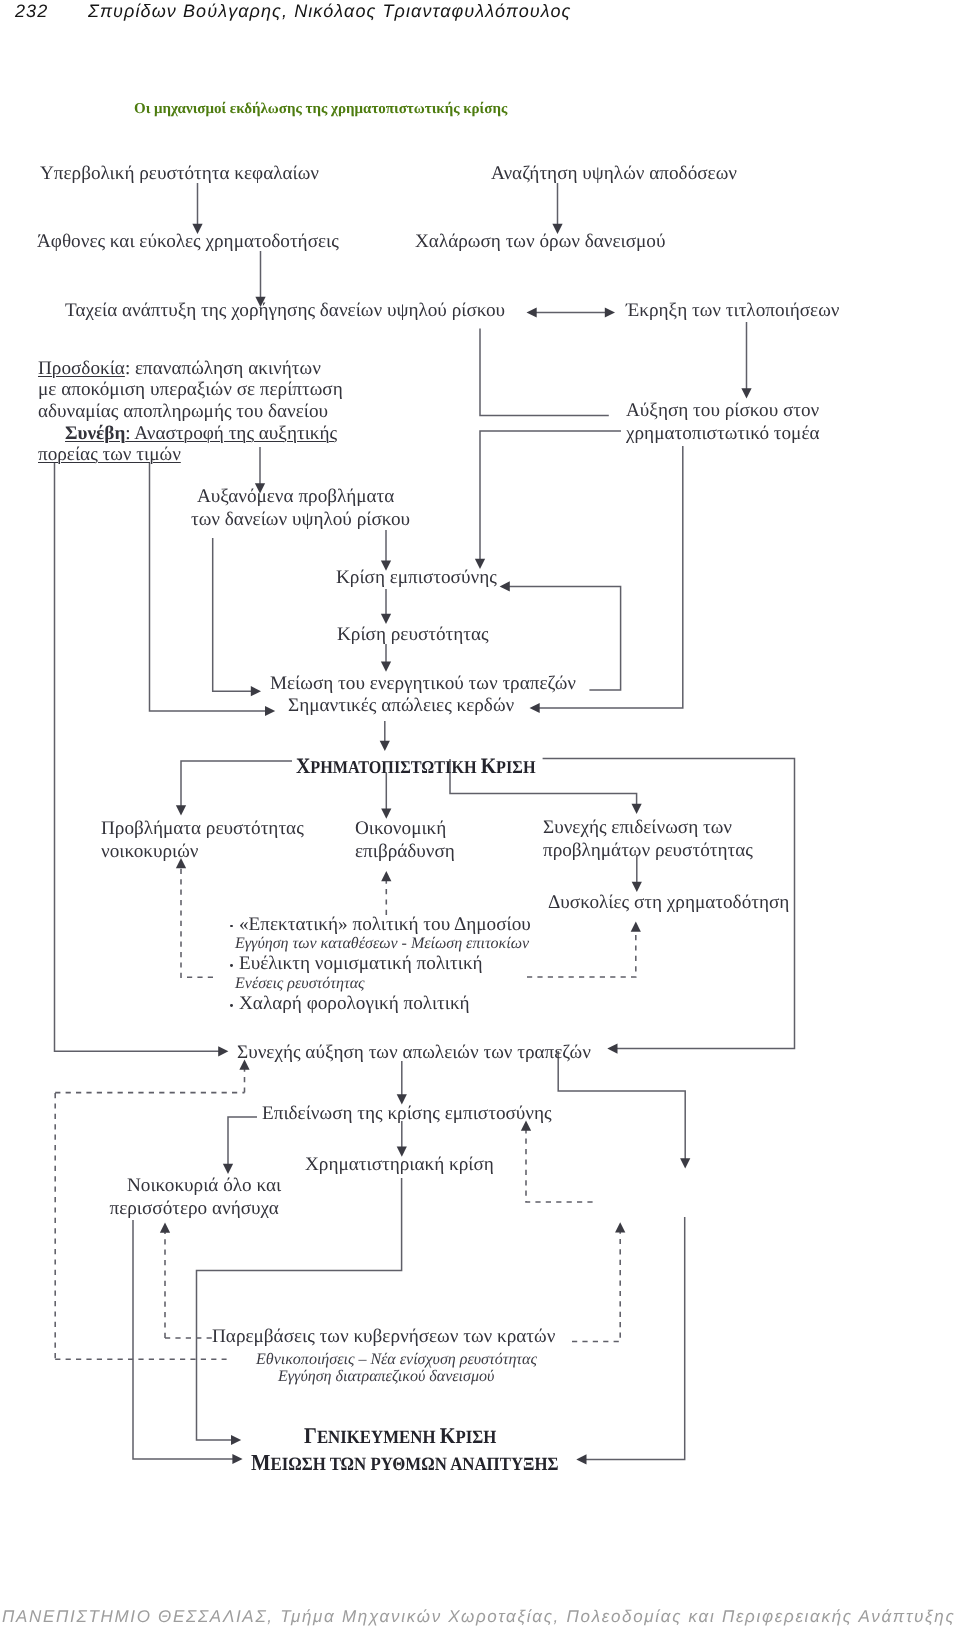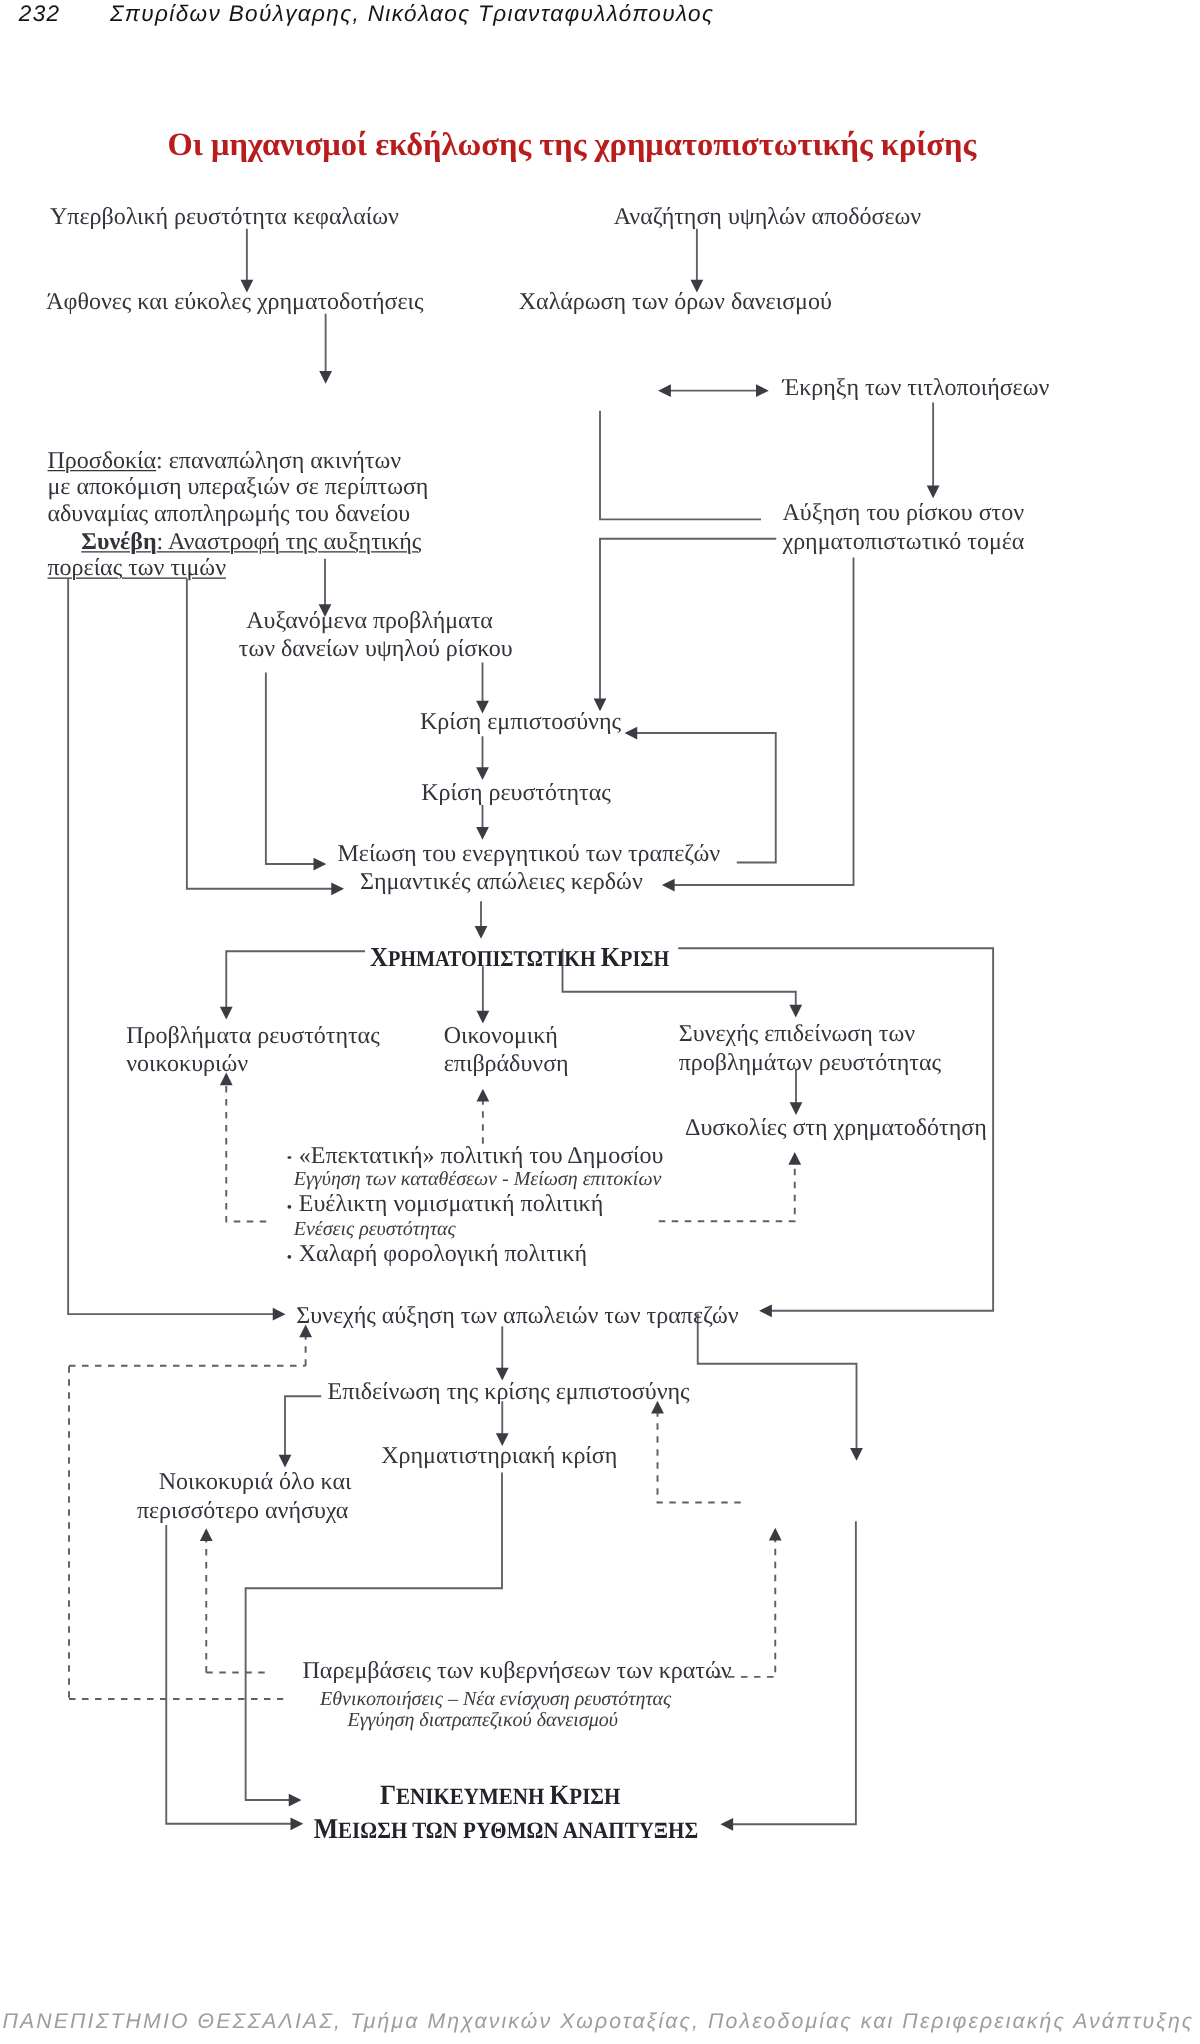--- a/index.html
+++ b/index.html
@@ -12,22 +12,22 @@
         filter:blur(.32px);}
 
   .run-head{position:absolute;font-family:"Liberation Sans",sans-serif;font-style:italic;
             font-size:17.5px;color:#151515;white-space:nowrap;letter-spacing:.2px;}
   #page-num{left:15px;top:1px;font-size:18px;letter-spacing:1.1px;}
   #authors{left:88px;top:1px;font-size:18px;letter-spacing:1.1px;}
 
   .page-foot{position:absolute;left:2px;top:1607px;font-family:"Liberation Sans",sans-serif;
              font-style:italic;font-size:17px;color:#9d9d9d;white-space:nowrap;letter-spacing:1.7px;}
 
-  #fig-title{position:absolute;left:134px;top:101px;font-size:26px;font-weight:bold;
-             color:#b91c1c;white-space:nowrap;}
+  #fig-title{position:absolute;left:134px;top:101px;font-size:15px;font-weight:bold;
+             color:#4d7c0f;white-space:nowrap;}
 
   .node{position:absolute;font-size:19.2px;color:#33333b;white-space:nowrap;line-height:22.5px;}
   .sub{font-size:16px;font-style:italic;color:#3a3a42;}
   .scaps{font-weight:bold;color:#23232b;letter-spacing:0px;
          display:inline-block;transform:scaleX(.9);transform-origin:left center;}
   .scaps .big{font-size:22px;}
   .scaps .sm{font-size:18px;}
   .scaps.s2{transform:scaleX(.904);}
   .scaps.s2 .big{font-size:22.4px;}
   .scaps.s2 .sm{font-size:18.6px;}
@@ -130,20 +130,21 @@
 <path class="sl" d="M684.7,1216.9 L684.7,1459.4 L585.5,1459.4"></path>
 <polygon class="ah" points="586.5,1454.3 586.5,1464.5 576.3,1459.4"></polygon>
 <path class="sl" d="M133,1220 L133,1459 L233.4,1459"></path>
 <polygon class="ah" points="232.4,1453.9 232.4,1464.1 242.6,1459.0"></polygon>
 <path class="sl" d="M401.6,1178 L401.6,1270.6 L196.5,1270.6 L196.5,1440 L232.0,1440"></path>
 <polygon class="ah" points="231.0,1434.9 231.0,1445.1 241.2,1440.0"></polygon>
   </svg>
 
   <div class="node" style="left:40px;top:163px">Υπερβολική ρευστότητα κεφαλαίων</div>
   <div class="node" style="left:37px;top:231px">Άφθονες και εύκολες χρηματοδοτήσεις</div>
+  <div class="node" style="left:65px;top:300px">Ταχεία ανάπτυξη της χορήγησης δανείων υψηλού ρίσκου</div>
   <div class="node" style="left:491px;top:163px">Αναζήτηση υψηλών αποδόσεων</div>
   <div class="node" style="left:415px;top:231px">Χαλάρωση των όρων δανεισμού</div>
   <div class="node" style="left:626px;top:300px">Έκρηξη των τιτλοποιήσεων</div>
 
   <div class="node" style="left:38px;top:358px;line-height:21.4px"><span class="ul">Προσδοκία</span><span>: επαναπώληση ακινήτων</span><br><span>με αποκόμιση υπεραξιών σε περίπτωση</span><br><span>αδυναμίας αποπληρωμής του δανείου</span></div>
 
   <div class="node ul" style="left:38px;top:422.5px;line-height:21.4px"><span class="bd">Συνέβη</span><span>: Αναστροφή της αυξητικής</span><br><span>πορείας των τιμών</span></div>
 
   <div class="node" style="left:626px;top:400px"><span>Αύξηση του ρίσκου στον</span><br><span>χρηματοπιστωτικό τομέα</span></div>
 
@@ -172,21 +173,21 @@
     <div class="bi"><span class="bul"></span><span>Χαλαρή φορολογική πολιτική</span></div>
   </div>
 
   <div class="node" style="left:237px;top:1041.5px">Συνεχής αύξηση των απωλειών των τραπεζών</div>
   <div class="node" style="left:262px;top:1102.5px">Επιδείνωση της κρίσης εμπιστοσύνης</div>
   <div class="node" style="left:305px;top:1154px">Χρηματιστηριακή κρίση</div>
 
   <div class="node" style="left:127px;top:1175px"><span>Νοικοκυριά όλο και</span><br><span style="margin-left:-17.5px;display:inline-block">περισσότερο ανήσυχα</span></div>
 
 
-  <div class="node" style="left:242px;top:1326px">Παρεμβάσεις των κυβερνήσεων των κρατών</div>
+  <div class="node" style="left:212px;top:1326px">Παρεμβάσεις των κυβερνήσεων των κρατών</div>
   <div class="node sub" style="left:256px;top:1349px">Εθνικοποιήσεις – Νέα ενίσχυση ρευστότητας</div>
   <div class="node sub" style="left:278px;top:1366px">Εγγύηση διατραπεζικού δανεισμού</div>
 
   <div class="node scaps s2" style="left:304px;top:1425px"><span class="big">Γ</span><span class="sm">ΕΝΙΚΕΥΜΕΝΗ </span><span class="big">Κ</span><span class="sm">ΡΙΣΗ</span></div>
 
   <div class="node scaps s3" style="left:251px;top:1452px"><span class="big">Μ</span><span class="sm">ΕΙΩΣΗ ΤΩΝ ΡΥΘΜΩΝ ΑΝΑΠΤΥΞΗΣ</span></div>
 
   <div class="page-foot">ΠΑΝΕΠΙΣΤΗΜΙΟ ΘΕΣΣΑΛΙΑΣ, Τμήμα Μηχανικών Χωροταξίας, Πολεοδομίας και Περιφερειακής Ανάπτυξης</div>
 </div>
 

